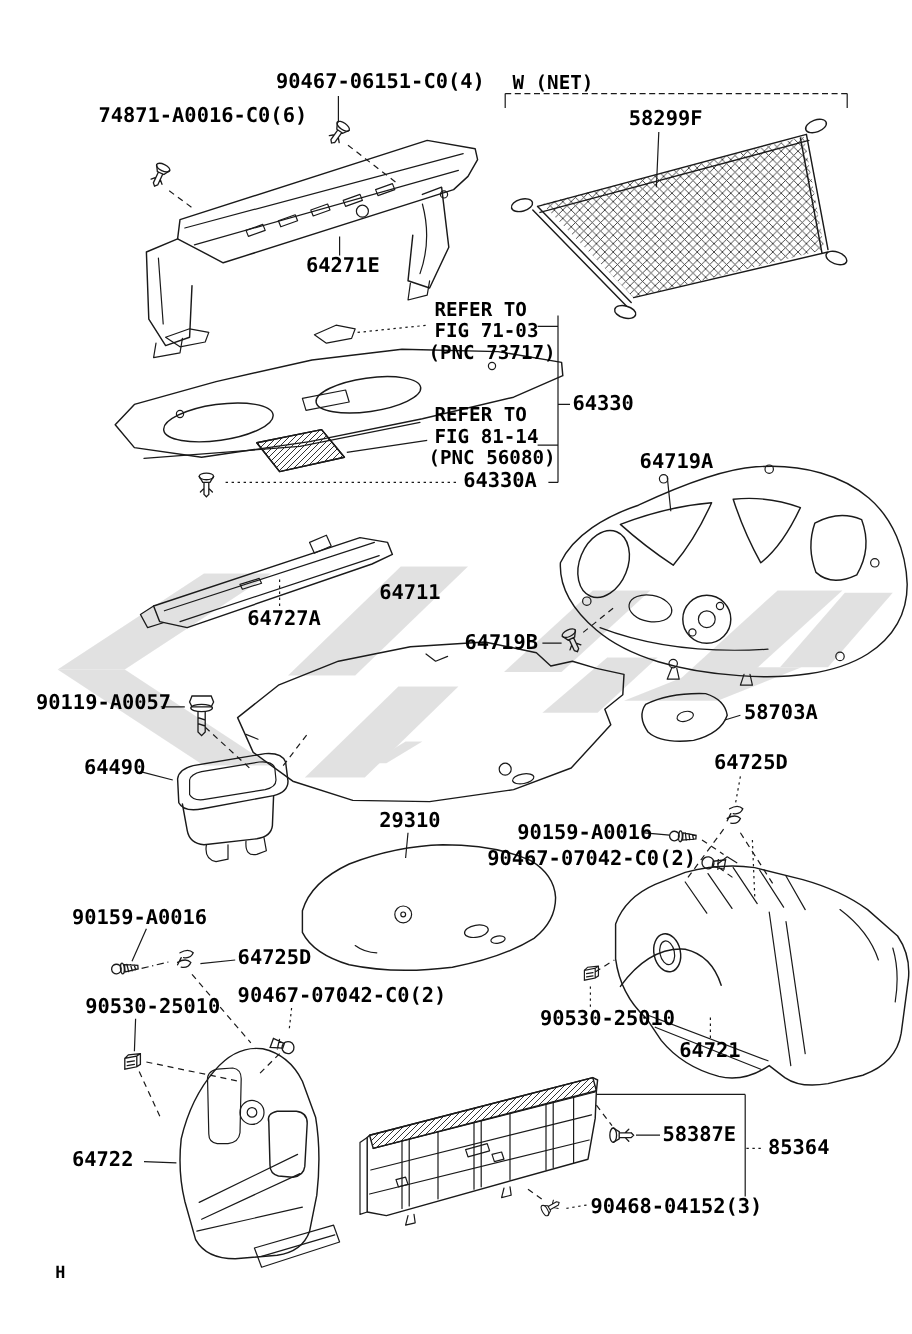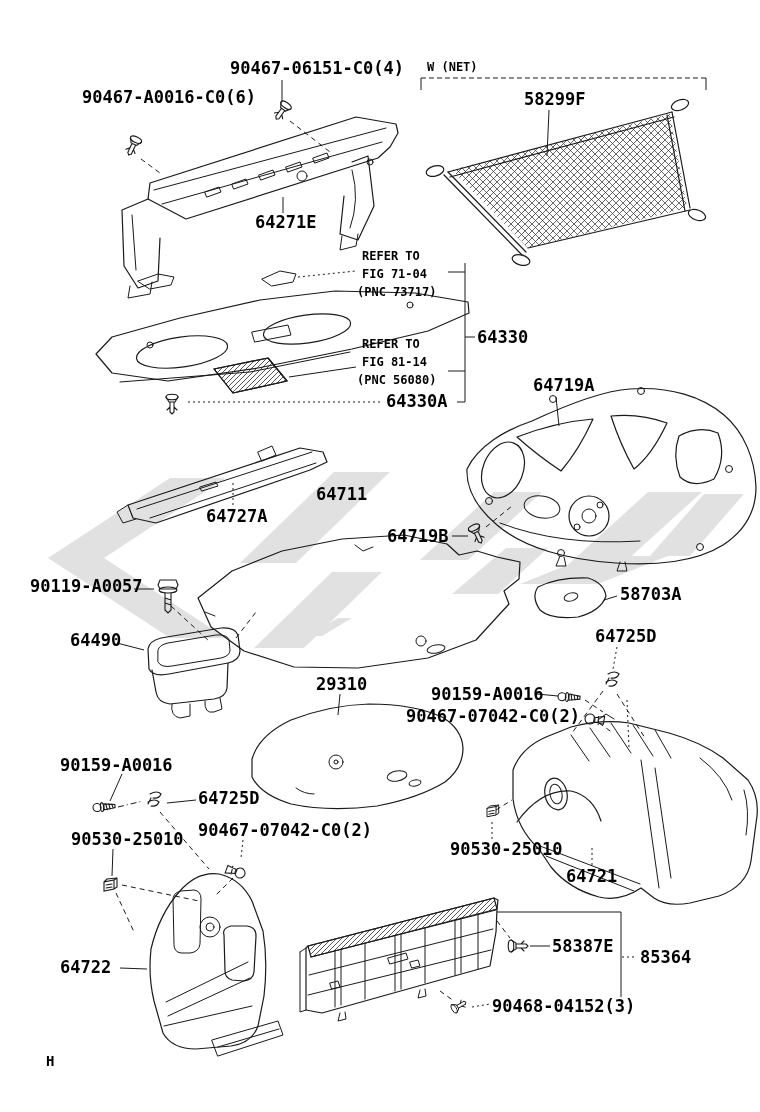--- a/index.html
+++ b/index.html
@@ -1,21 +1,21 @@
 <!DOCTYPE html>
 <html><head>
 <meta charset="utf-8">
 <style>
   html,body{margin:0;padding:0;background:#fff;}
   #page{position:relative;width:760px;height:1067px;background:#ffffff;overflow:hidden;
         font-family:"DejaVu Sans Mono","Liberation Mono",monospace;}
   #art{position:absolute;left:0;top:0;}
   .lbl{position:absolute;font-weight:bold;font-size:17px;line-height:1;color:#000;
        white-space:nowrap;letter-spacing:0px;}
-  .note{position:absolute;font-weight:bold;font-size:12px;line-height:1;color:#000;white-space:nowrap;}
+  .note{position:absolute;font-weight:bold;font-size:16px;line-height:1;color:#000;white-space:nowrap;}
   .small{font-size:14px;}
   .tiny{font-size:13px;color:#3a3a3a;margin-top:45px;}
 </style>
 </head>
 <body>
 
 <div id="page">
 
 <svg id="art" width="760" height="1112" viewBox="0 0 760 1112">
   <defs>
@@ -239,27 +239,27 @@
           <path d="M4,-2 l10,-3 l0,8 l-10,-1 z M8,-4 l1,8"></path>
     </g>
     <g transform="translate(240,873) rotate(200)">
       <circle cx="0" cy="0" r="5"></circle>
           <path d="M4,-2 l10,-3 l0,8 l-10,-1 z M8,-4 l1,8"></path>
     </g>
   </g>
 </svg>
 
 <div class="lbl" style="left:230px;top:60px">90467-06151-C0(4)</div>
-<div class="lbl" style="left:82px;top:89px">90467-A0016-C0(6)</div>
+<div class="lbl" style="left:82px;top:89px">74871-A0016-C0(6)</div>
 <div class="note" style="left:427px;top:61px">W (NET)</div>
 <div class="lbl" style="left:524px;top:91px">58299F</div>
 <div class="lbl" style="left:255px;top:214px">64271E</div>
 
 <div class="note" style="left:362px;top:250px">REFER TO</div>
-<div class="note" style="left:362px;top:268px">FIG 71-04</div>
+<div class="note" style="left:362px;top:268px">FIG 71-03</div>
 <div class="note" style="left:357px;top:286px">(PNC 73717)</div>
 
 <div class="lbl" style="left:477px;top:329px">64330</div>
 
 <div class="note" style="left:362px;top:338px">REFER TO</div>
 <div class="note" style="left:362px;top:356px">FIG 81-14</div>
 <div class="note" style="left:357px;top:374px">(PNC 56080)</div>
 
 <div class="lbl" style="left:386px;top:393px">64330A</div>
 <div class="lbl" style="left:533px;top:377px">64719A</div>

